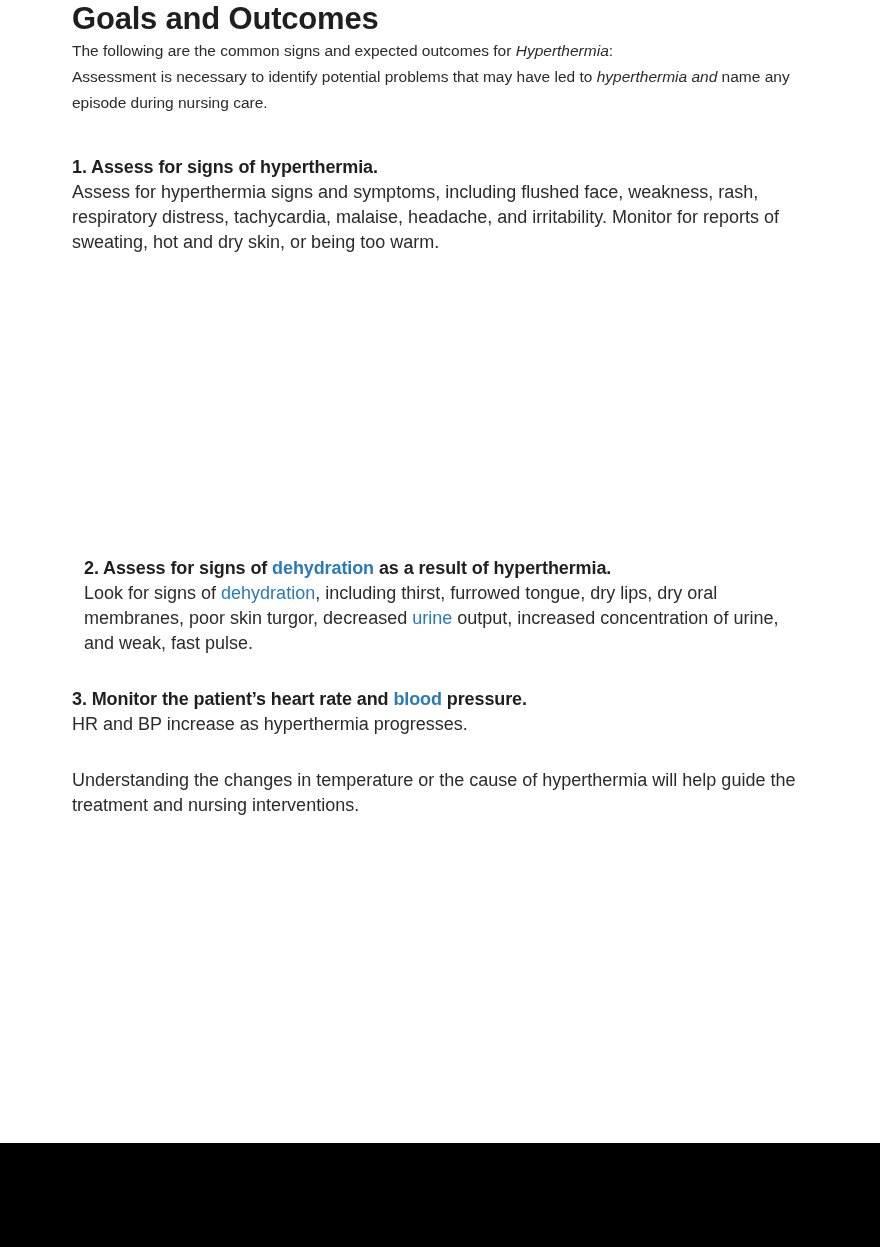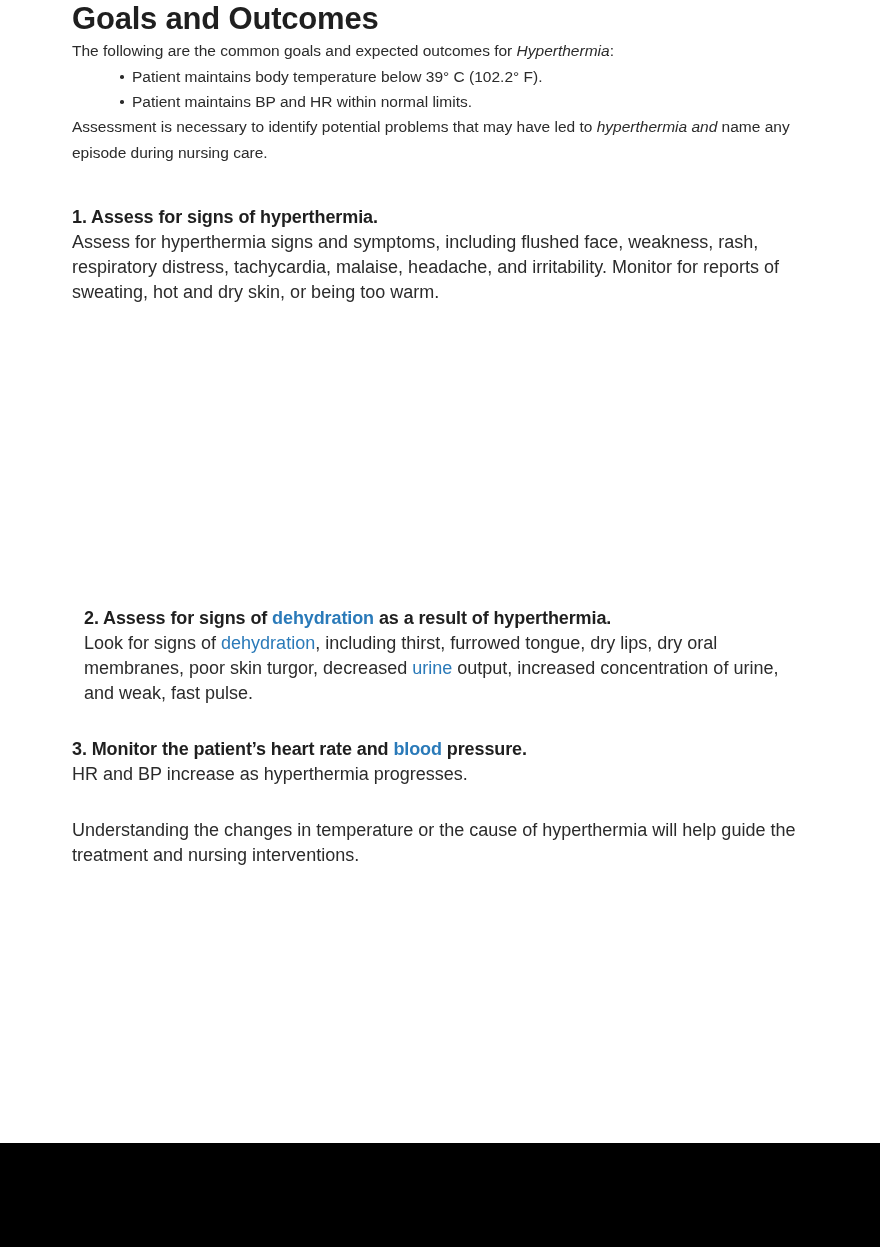--- a/index.html
+++ b/index.html
@@ -134,30 +134,22 @@
   .mt-item    { margin-top: 31px; }
 </style>
 </head>
 <body>
 
 <div class="page">
   <div class="content">
 
     <h1 class="section-title">Goals and Outcomes</h1>
 
-    <p class="body-text mt-intro"><span>The following are the common goals and expected outcomes for </span><em>Hyperthermia</em><span>:</span></p>
+    <p class="body-text mt-intro"><span>The following are the common signs and expected outcomes for </span><em>Hyperthermia</em><span>:</span></p>
 
-    <ul class="goals-list mt-list">
-      <li>
-        <span>Patient maintains body temperature below 39° C (102.2° F).</span>
-      </li>
-      <li>
-        <span>Patient maintains BP and HR within normal limits.</span>
-      </li>
-    </ul>
 
 
     <p class="body-text mt-para"><span>Assessment is necessary to identify potential problems that may have led to </span><em>hyperthermia and</em><span> name any episode during nursing care.</span></p>
 
     <div class="assessment-item mt-item1">
       <span class="item-heading"><span>1.</span>
         <span>Assess for signs of hyperthermia.</span></span>
       <span class="item-rationale">Assess for hyperthermia signs and symptoms, including flushed face, weakness, rash, respiratory distress, tachycardia, malaise, headache, and irritability. Monitor for reports of sweating, hot and dry skin, or being too warm.</span>
     </div>
 

